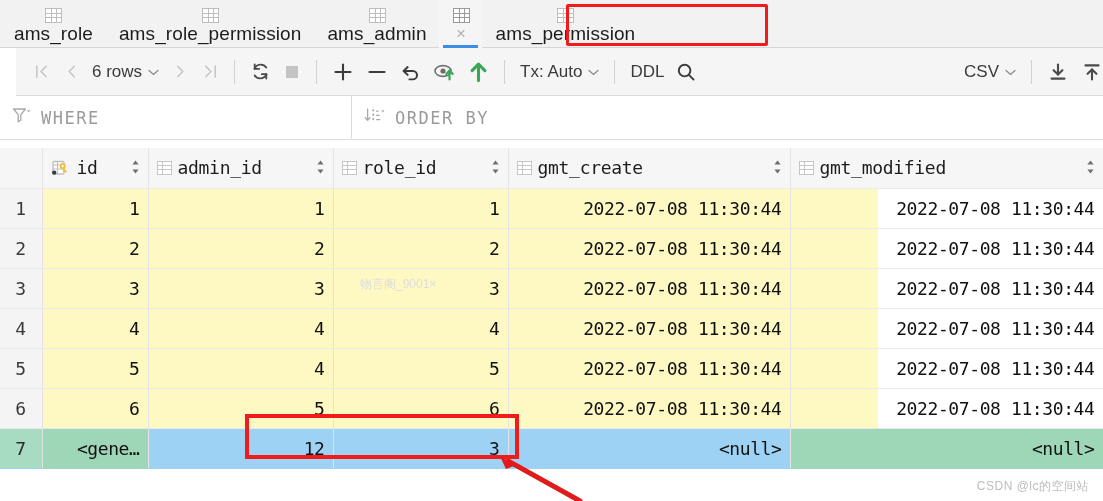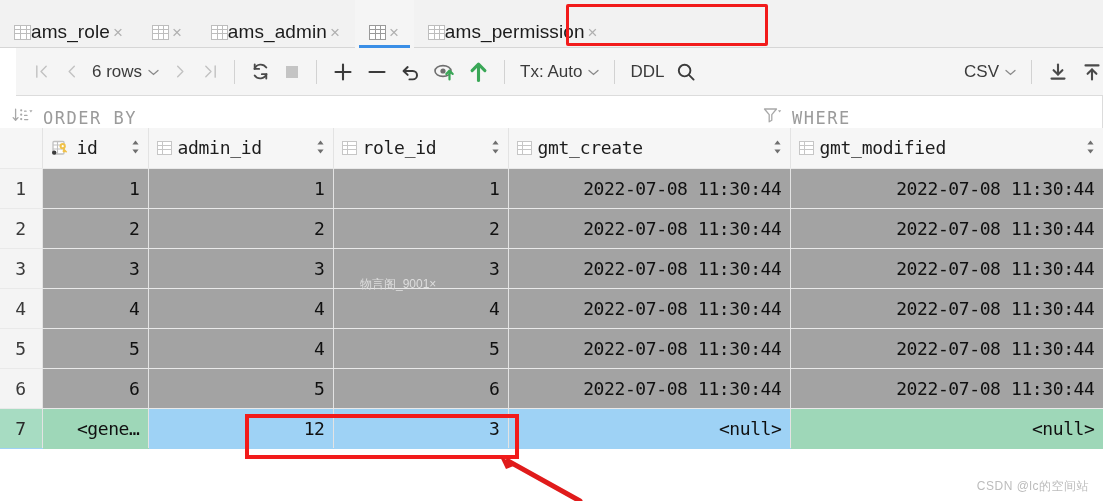--- a/index.html
+++ b/index.html
@@ -19,25 +19,26 @@
   
   .tabbar {
     position: absolute; left: 0; top: 0;
     width: 1103px; height: 48px;
     background: #f2f2f2;
     border-bottom: 1px solid #d6d6d6;
     display: flex; align-items: stretch;
   }
   .tab {
     display: flex; align-items: center;
-    padding: 16px 12px 0 14px;
+    padding: 8px 12px 0 14px;
     height: 48px;
     position: relative;
     cursor: pointer;
     white-space: nowrap;
+    flex-direction: column;
   }
   .tab.active { background: #f5f5f5; }
   .tab.active::after {
     content: "";
     position: absolute; left: 4px; right: 4px; bottom: 0;
     height: 3px; background: #3a8ee6;
   }
   .tab-label {
     font-size: 19px;
     color: #1c1c1c;
@@ -133,23 +134,23 @@
   .filter-order { flex: 1 1 auto; }
   .filter-label {
     font-family: "DejaVu Sans Mono", monospace;
     font-size: 17px;
     color: #9b9b9b;
     letter-spacing: 1.5px;
   }
 
   
   .grid {
-    position: absolute; left: 0; top: 128px;
-    width: 1103px; height: 320px;
-    background: #a3a3a3;
+    position: absolute; left: 0; top: 148px;
+    width: 878px; height: 320px;
+    background: #fef9c3;
   }
   table.data {
     border-collapse: collapse;
     table-layout: fixed;
     width: 1103px;
   }
   table.data th, table.data td {
     border-right: 1px solid #e3e3e3;
     border-bottom: 1px solid #e9e9e9;
     padding: 0 8px;
@@ -248,20 +249,21 @@
 <div id="app">
 
   <div class="tabbar">
     <div class="tab">
       <span class="gridicon"></span>
       <span class="tab-label">ams_role</span>
       <span class="tab-close">×</span>
     </div>
     <div class="tab">
       <span class="gridicon"></span>
+      <span class="tab-label">ams_role_permission</span>
       <span class="tab-close">×</span>
     </div>
     <div class="tab">
       <span class="gridicon"></span>
       <span class="tab-label">ams_admin</span>
       <span class="tab-close">×</span>
     </div>
     <div class="tab active">
       <span class="gridicon dark"></span>
       <span class="tab-close">×</span>
@@ -398,41 +400,41 @@
     <div class="tb">
       <svg width="22" height="22" viewBox="0 0 22 22">
         <path d="M4.5 4.4h13" stroke="#4a4a4a" stroke-width="2.1" stroke-linecap="round"></path>
         <path d="M11 18.5v-10" stroke="#4a4a4a" stroke-width="2.1" stroke-linecap="round"></path>
         <path d="M6.6 12.8L11 8.4l4.4 4.4" stroke="#4a4a4a" stroke-width="2.1" fill="none" stroke-linecap="round" stroke-linejoin="round"></path>
       </svg>
     </div>
   </div>
 
   <div class="filterbar">
+    <div class="filter-cell filter-where">
+      <span>
+        <svg width="19" height="17" viewBox="0 0 19 17">
+          <path d="M1.5 2h12l-4.7 5.6v5.6L6.2 14.8V7.6z" stroke="#a8a8a8" stroke-width="1.3" fill="none" stroke-linejoin="round"></path>
+          <path d="M15 3.3l1.6 2.2l1.6-2.2z" fill="#a8a8a8"></path>
+        </svg>
+      </span>
+      <span class="filter-label">WHERE</span>
+    </div>
     <div class="filter-cell filter-order">
       <span>
         <svg width="21" height="17" viewBox="0 0 21 17">
           <path d="M3.6 2.2v11M1.2 10.6l2.4 2.7l2.4-2.7" stroke="#a8a8a8" stroke-width="1.3" fill="none" stroke-linecap="round" stroke-linejoin="round"></path>
           <circle cx="9.2" cy="3.3" r="1.1" fill="#a8a8a8"></circle>
           <circle cx="9.2" cy="7.7" r="1.1" fill="#a8a8a8"></circle>
           <circle cx="9.2" cy="12.1" r="1.1" fill="#a8a8a8"></circle>
           <path d="M12.6 4.2h1.5M12.6 8.4h2.4M12.6 12.6h3.2" stroke="#a8a8a8" stroke-width="1.3" stroke-linecap="round"></path>
           <path d="M17.3 3.3l1.6 2.2l1.6-2.2z" fill="#a8a8a8"></path>
         </svg>
       </span>
       <span class="filter-label">ORDER BY</span>
-    </div>
-    <div class="filter-cell filter-where">
-      <span>
-        <svg width="19" height="17" viewBox="0 0 19 17">
-          <path d="M1.5 2h12l-4.7 5.6v5.6L6.2 14.8V7.6z" stroke="#a8a8a8" stroke-width="1.3" fill="none" stroke-linejoin="round"></path>
-          <path d="M15 3.3l1.6 2.2l1.6-2.2z" fill="#a8a8a8"></path>
-        </svg>
-      </span>
-      <span class="filter-label">WHERE</span>
     </div>
   </div>
 
   <div class="grid">
     <table class="data">
       <colgroup>
         <col style="width:42px">
           <col style="width:106px">
           <col style="width:185px">
         <col style="width:175px">

